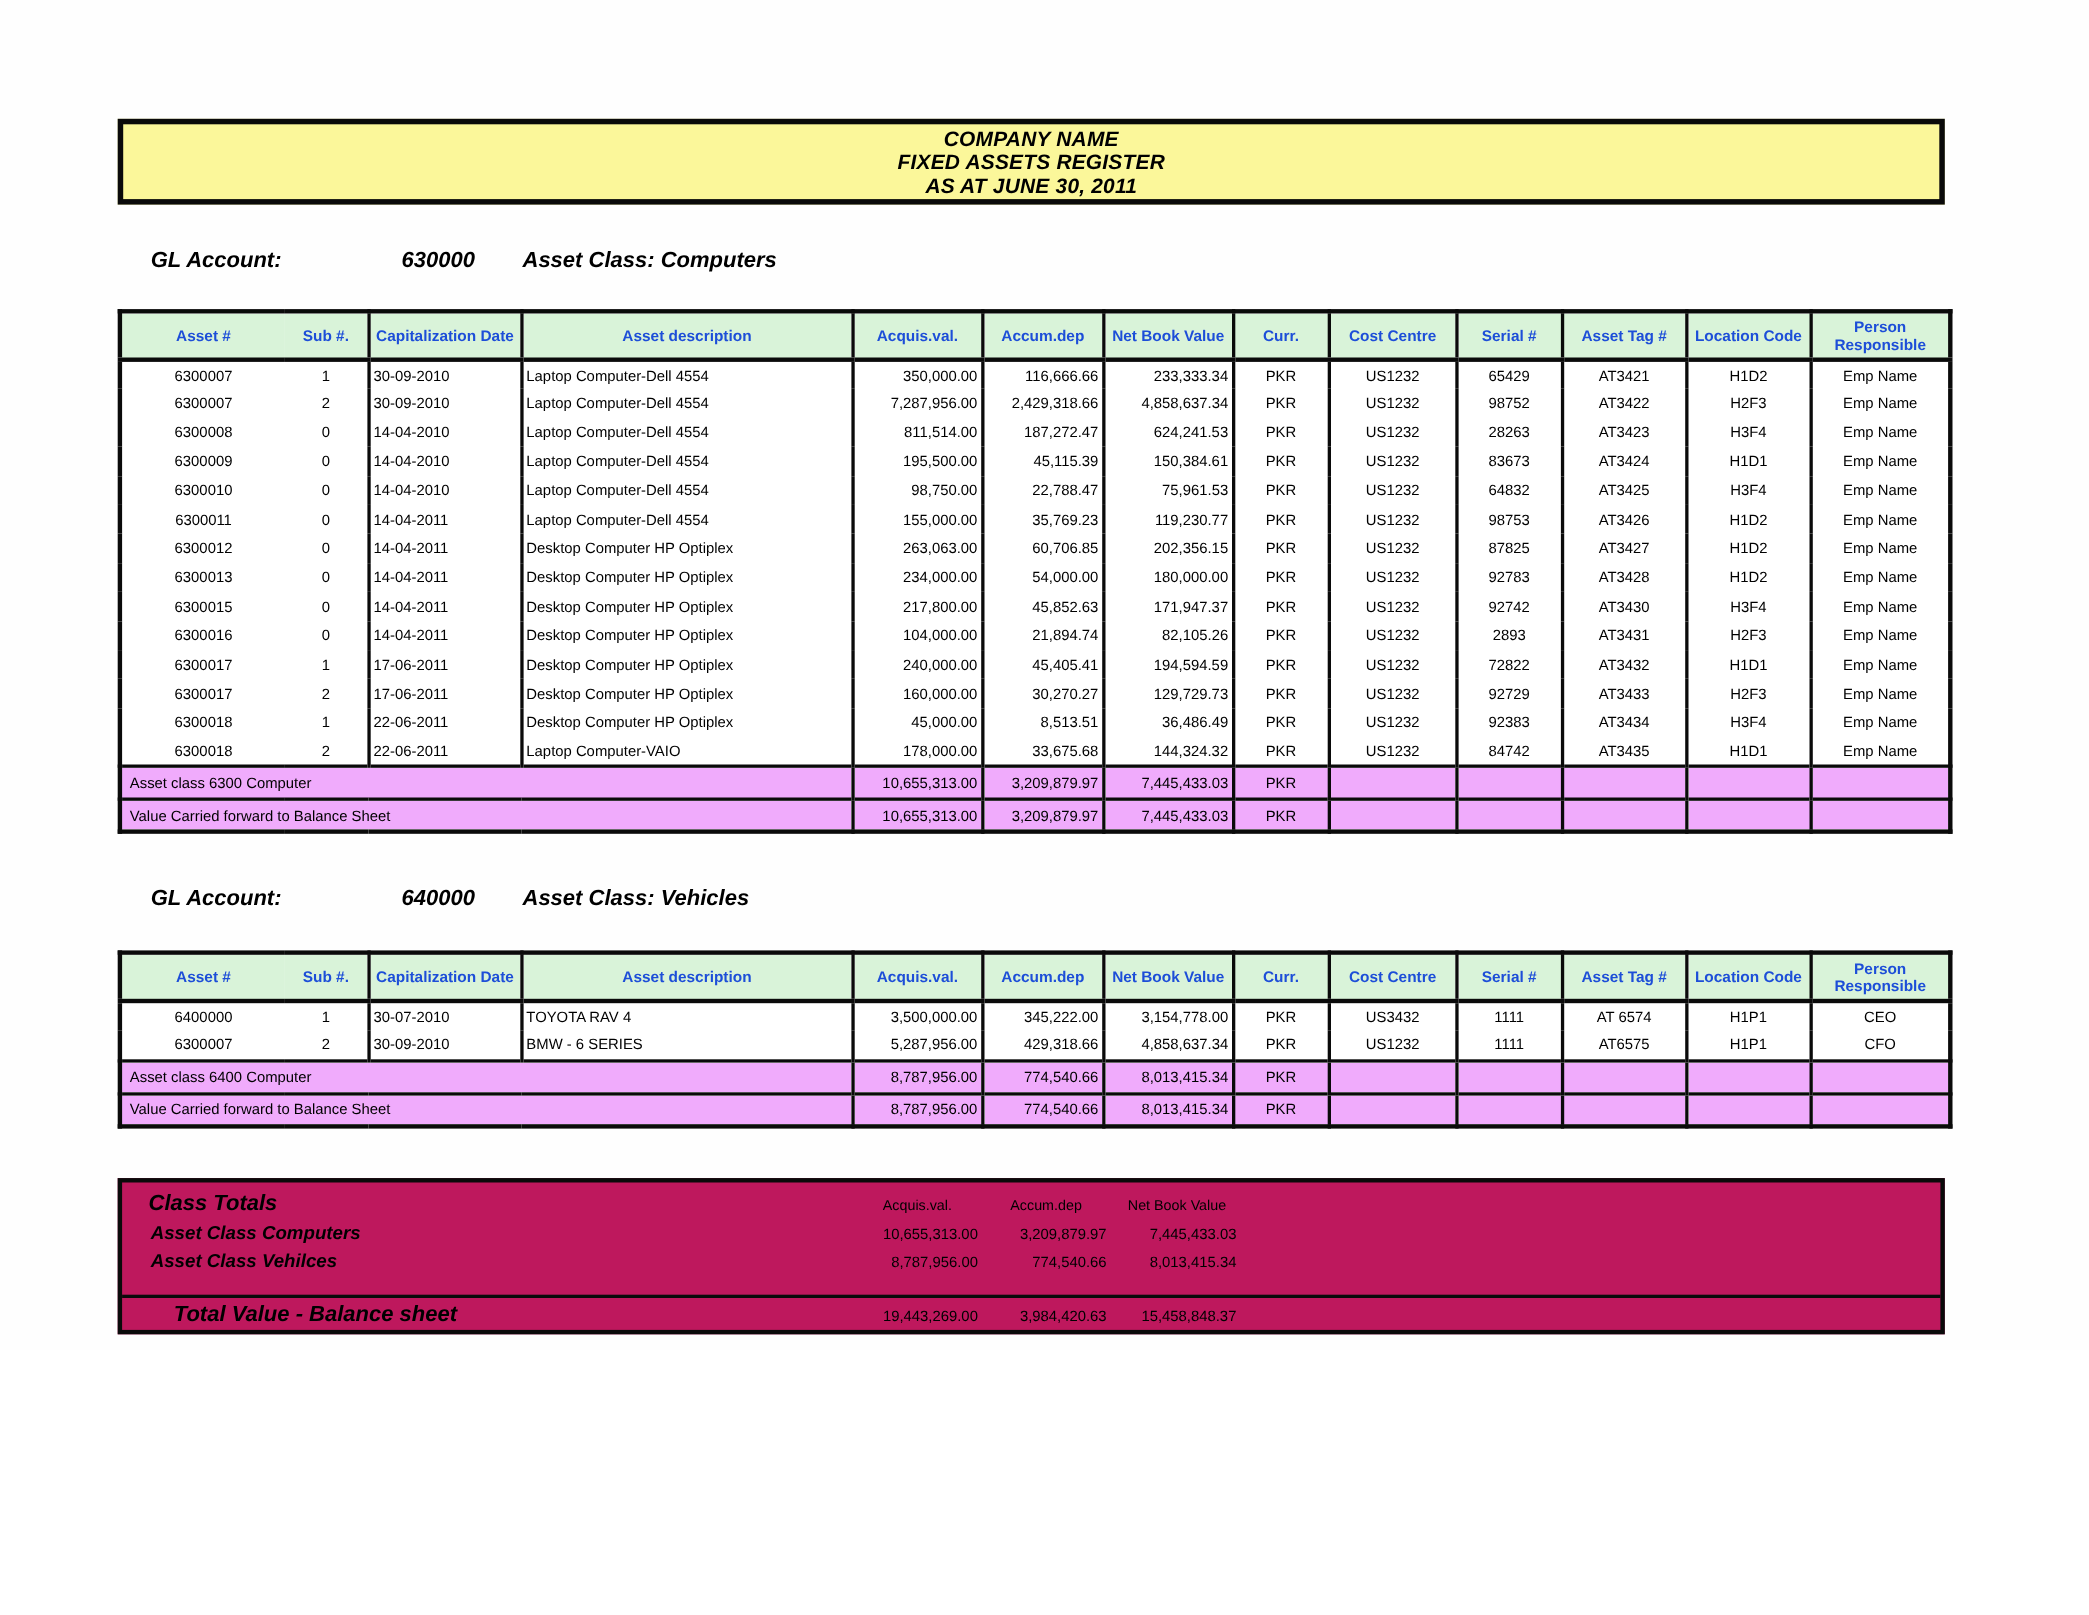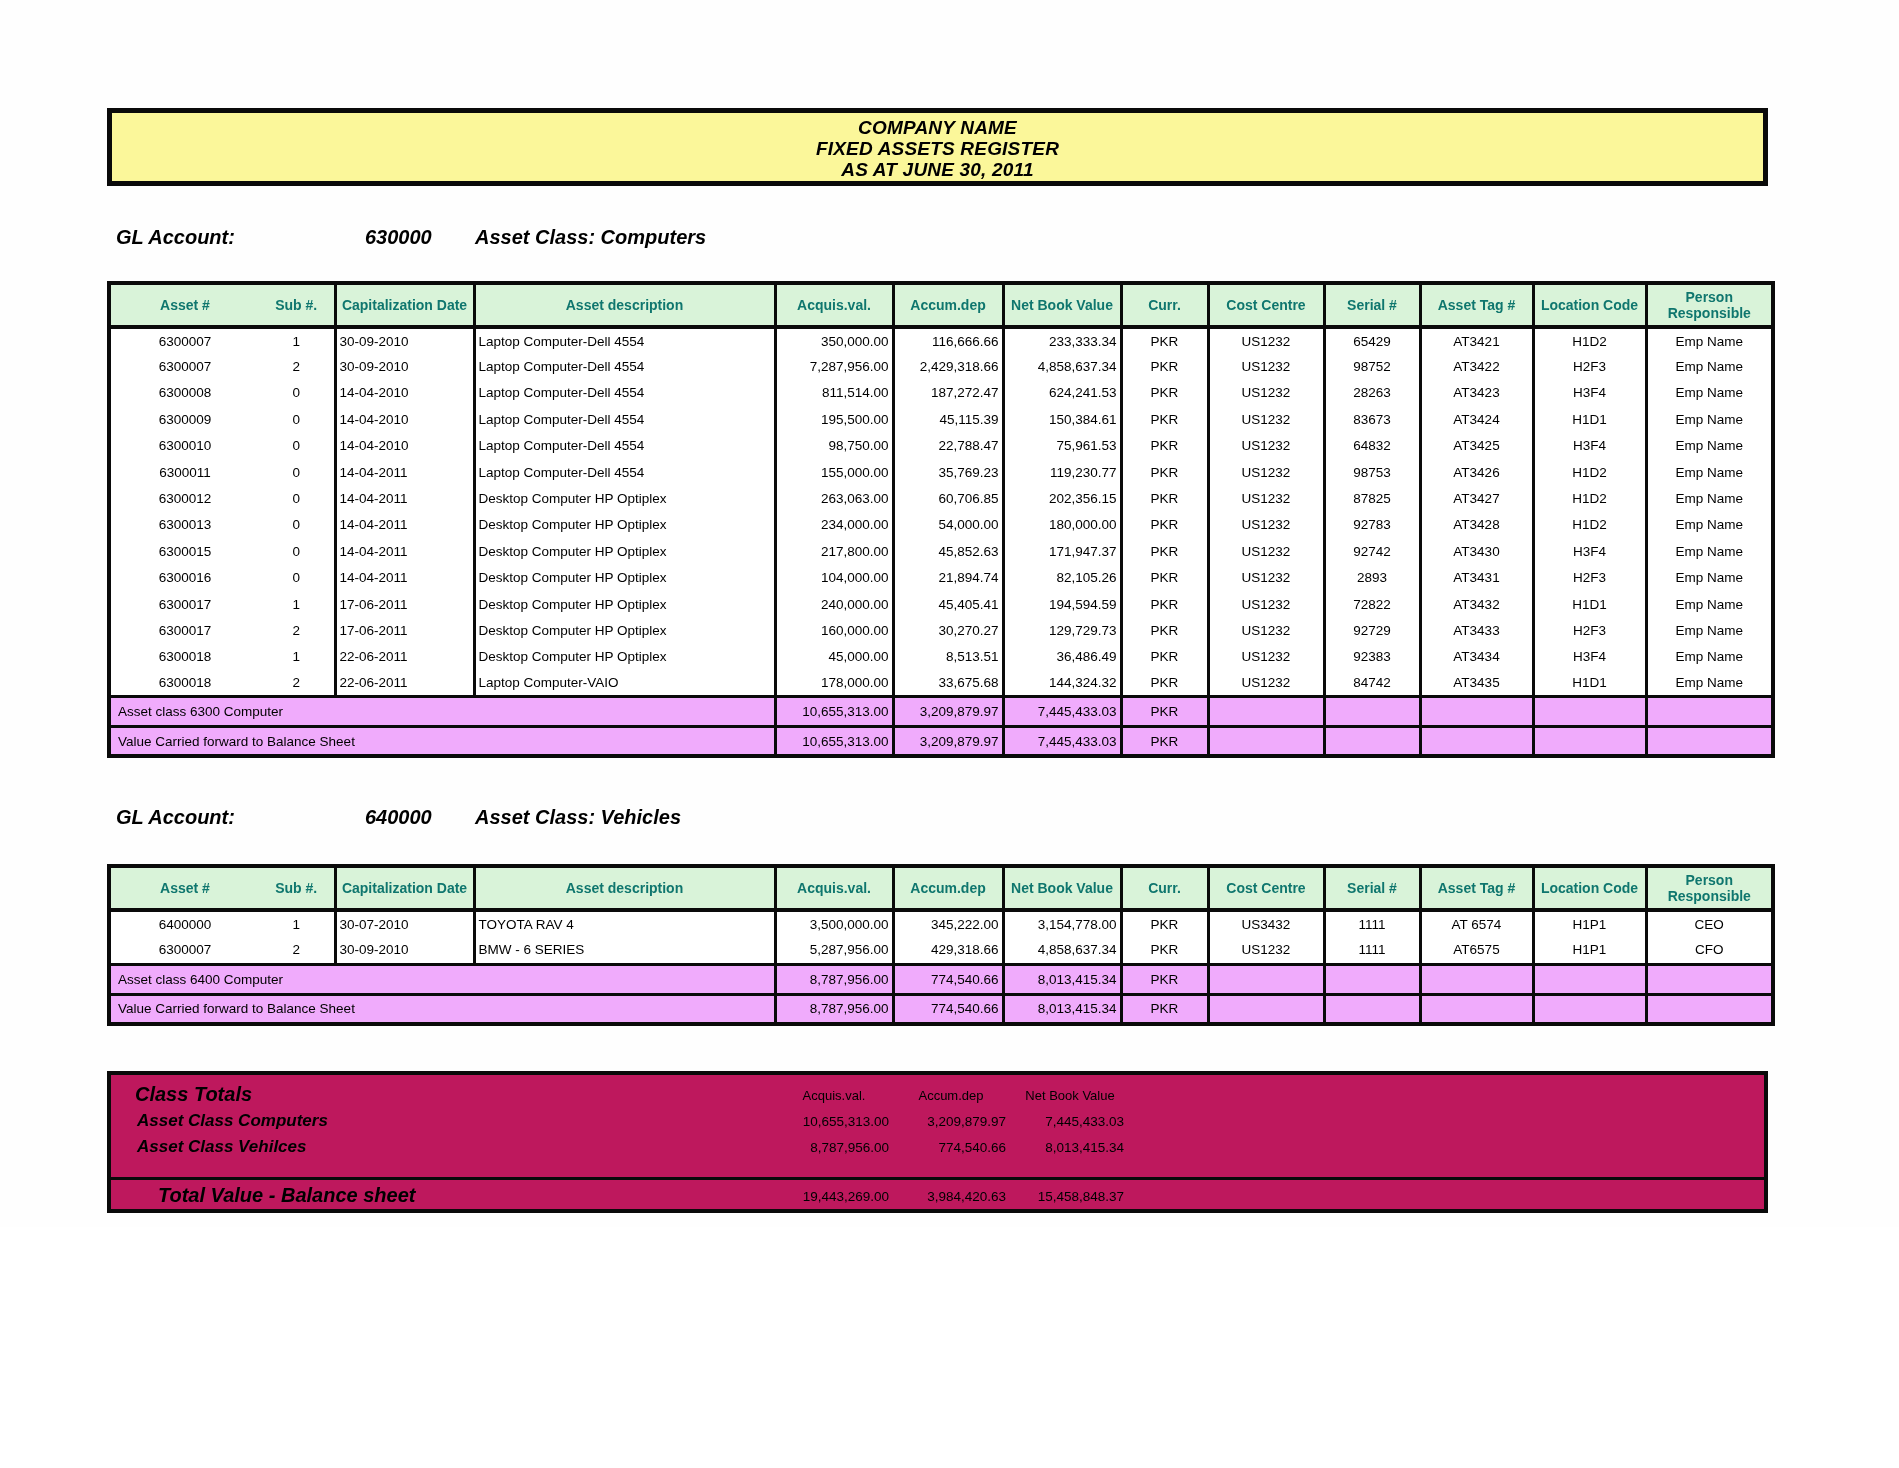--- a/index.html
+++ b/index.html
@@ -8,32 +8,32 @@
         font-family:"Liberation Sans",sans-serif;color:#000;}
 
   
   .title-block{position:absolute;left:107px;top:108px;width:1651px;height:64px;
     background:#fbf79a;border:5px solid #0a0a0a;text-align:center;padding-top:4px;}
   .title-block div{font-size:19px;font-weight:bold;font-style:italic;line-height:21px;letter-spacing:.2px;}
 
   
   .gl-line{position:absolute;left:107px;width:900px;height:30px;}
   .gl-line span{position:absolute;top:0;font-size:20px;font-weight:bold;font-style:italic;white-space:nowrap;}
-  .gl-label{left:9px;}
+  .gl-label{left:30px;}
   .gl-number{left:258px;}
   .gl-class{left:368px;}
   #gl1{top:226px;}
   #gl2{top:806px;}
 
   
   table.assets{position:absolute;left:107px;border-collapse:collapse;table-layout:fixed;
     width:1664px;background:#fff;border:4px solid #0a0a0a;}
   #table1{top:281px;}
   #table2{top:864px;}
-  table.assets th{background:#d9f3d9;color:#0f766e;font-size:14px;font-weight:bold;
+  table.assets th{background:#d9f3d9;color:#1d4ed8;font-size:14px;font-weight:bold;
     line-height:16px;border-bottom:4px solid #0a0a0a;height:38px;padding:1px 2px;
     white-space:normal;overflow:hidden;}
   table.assets td{font-size:13.5px;white-space:nowrap;overflow:hidden;padding:0 3px;}
   table.assets th,table.assets td{border-left:3px solid #0a0a0a;}
   table.assets .nbl{border-left:none !important;}
   .al{text-align:left;} .ac{text-align:center;} .ar{text-align:right;}
   tr.data-row{height:26.4px;}
   #table2 tr.data-row{height:27px;}
   tr.total-row{height:30px;}
   tr.total-row td{background:#f0abfc;border-top:3px solid #0a0a0a;font-size:13.5px;}

